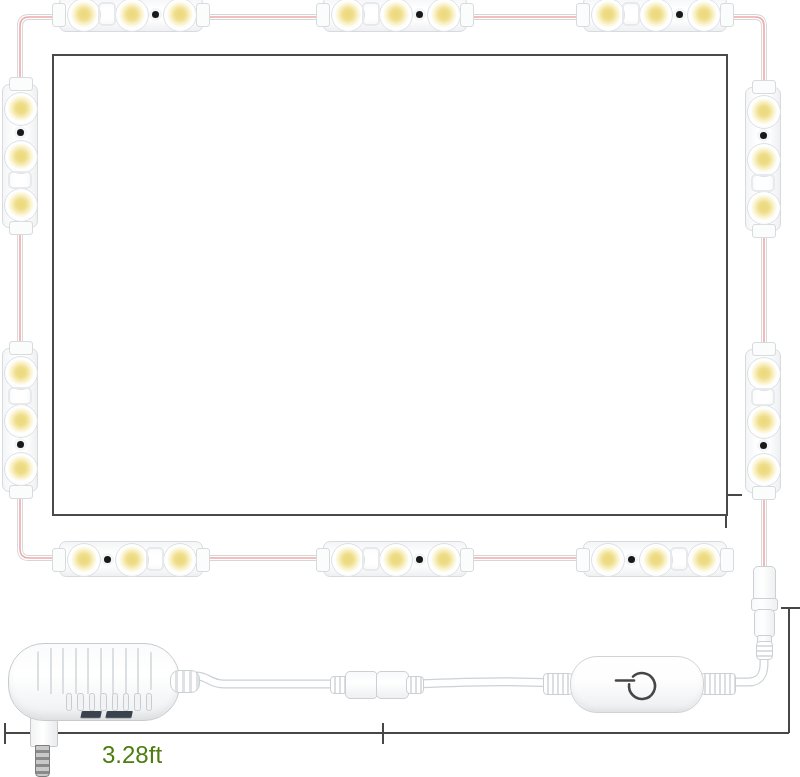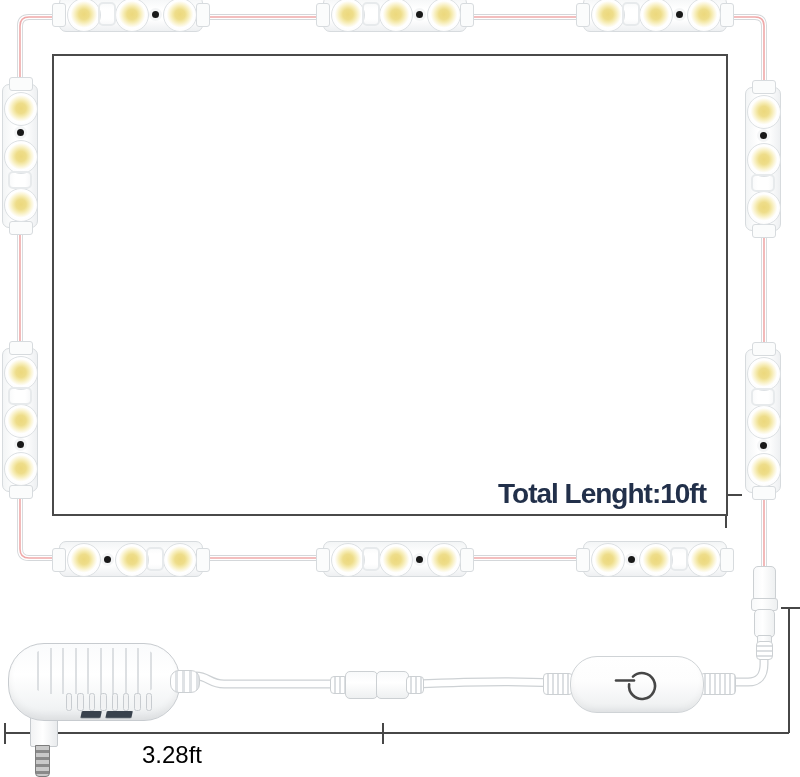--- a/index.html
+++ b/index.html
@@ -26,22 +26,22 @@
                   #fbf5d7 46%, #ffffff 58%, #fdfdfd 72%, #edf0f2 87%, #e2e6e9 100%);}
   .module-dot{position:absolute;width:7px;height:7px;border-radius:50%;background:#191919;
               box-shadow:0 0 0 3px #f4f5f6;}
   .module-boss{position:absolute;border:2px solid #e7eaec;border-radius:5px;}
   .module-boss.h{width:14px;height:20px;}
   .module-boss.v{width:20px;height:14px;}
 
   
   .total-label{position:absolute;left:498px;top:478px;z-index:3;color:#22304a;
                font-size:28px;font-weight:bold;letter-spacing:-1px;white-space:nowrap;}
-  .dim-label{position:absolute;z-index:3;color:#000000;font-size:24px;white-space:nowrap;
-             width:140px;text-align:center;}
+  .dim-label{position:absolute;z-index:3;color:#4d7c0f;font-size:24px;white-space:nowrap;
+             width:140px;text-align:left;}
   #seg1-label{left:102px;top:741px;}
   #seg2-label{left:544px;top:741px;}
 
   
   #adapter{position:absolute;left:5px;top:640px;width:205px;height:137px;z-index:2;}
   #adapter .plug-base{position:absolute;left:25px;top:67px;width:26px;height:38px;
       background:linear-gradient(90deg,#f2f3f4,#ffffff 45%,#e9ebed);border:1px solid #c7cbcf;border-radius:2px;}
   #adapter .plug-pin{position:absolute;left:30px;top:105px;width:13px;height:30px;
       background:repeating-linear-gradient(180deg,#c9c9c9 0 4px,#8a8a8a 4px 7px);
       border:1px solid #7d7d7d;border-radius:0 0 4px 4px;}
@@ -208,21 +208,20 @@
         <div class="module-tab h" style="left: 1px; top: 11px;"></div>
         <div class="module-tab h" style="right: 1px; top: 11px;"></div>
         <div class="led" style="left: 16px; top: 6px;"></div>
         <div class="led" style="left: 64px; top: 6px;"></div>
         <div class="led" style="left: 112px; top: 6px;"></div>
         <div class="module-dot" style="left: 52.5px; top: 18.5px;"></div>
         <div class="module-boss h" style="left: 95px; top: 10px;"></div>
       </div>
     </div>
 
-  <div class="total-label">Total Lenght:10ft</div>
 
   <div id="adapter">
     <div class="plug-base"></div>
     <div class="plug-pin"></div>
     <div class="adapter-body">
       <div class="adapter-ribs"></div>
       <div class="adapter-vents" id="adapter-vents">
           <span class="vent"></span>
           <span class="vent"></span>
           <span class="vent"></span>

